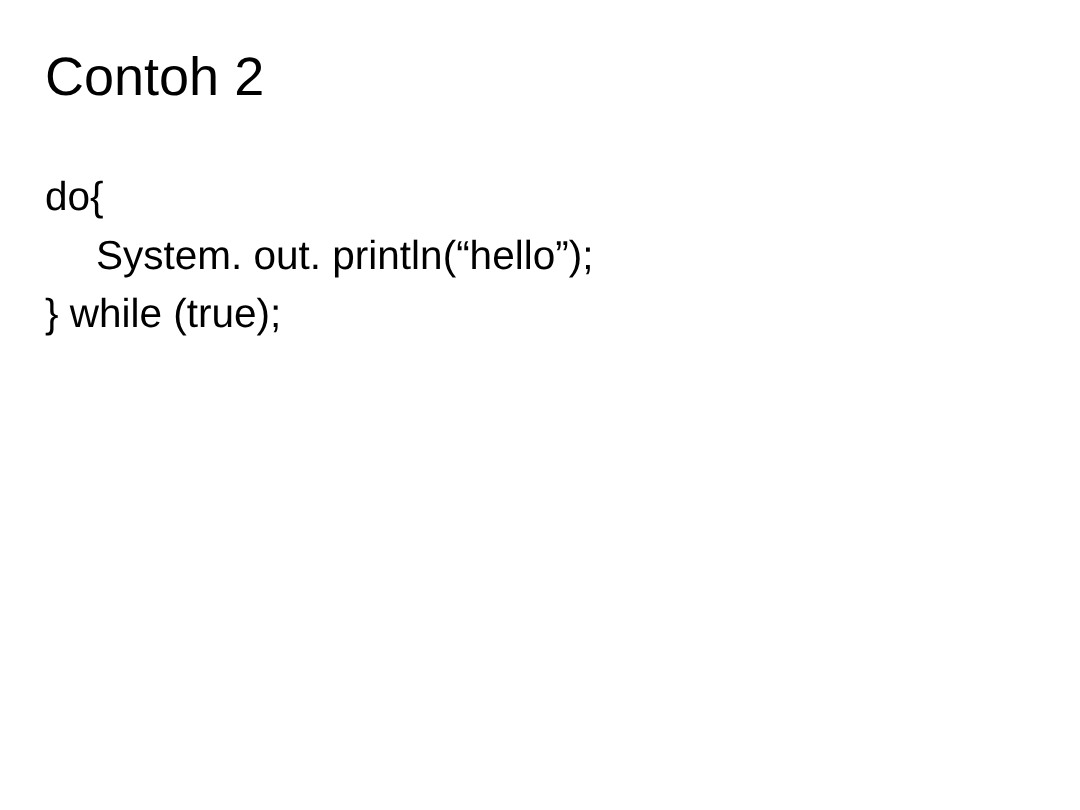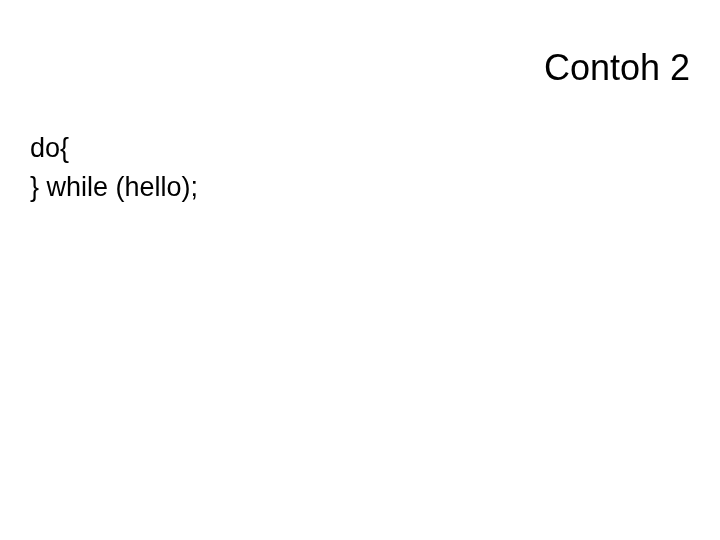--- a/index.html
+++ b/index.html
@@ -16,38 +16,39 @@
       overflow: hidden;
     }
     .slide {
       width: 100%;
       height: 100%;
       padding: 30px 30px 30px 30px;
     }
     .title {
       font-size: 36px;
       font-weight: normal;
-      text-align: right;
+      text-align: left;
       margin-bottom: 40px;
-      margin-top: 17px;
+      margin-top: 0;
     }
     .content {
       font-size: 27px;
       line-height: 1.45;
       padding-left: 0px;
     }
     .code-line {
       white-space: pre;
     }
     .indented {
       padding-left: 34px;
     }
   </style>
 </head>
 <body>
 
 <div class="slide">
   <h1 class="title">Contoh 2</h1>
   <div class="content">
     <div class="code-line">do{</div>
-    <div class="code-line">} while (hello);</div>
+    <div class="code-line indented">System. out. println(“hello”);</div>
+    <div class="code-line">} while (true);</div>
   </div>
 </div>
 
 </body></html>

